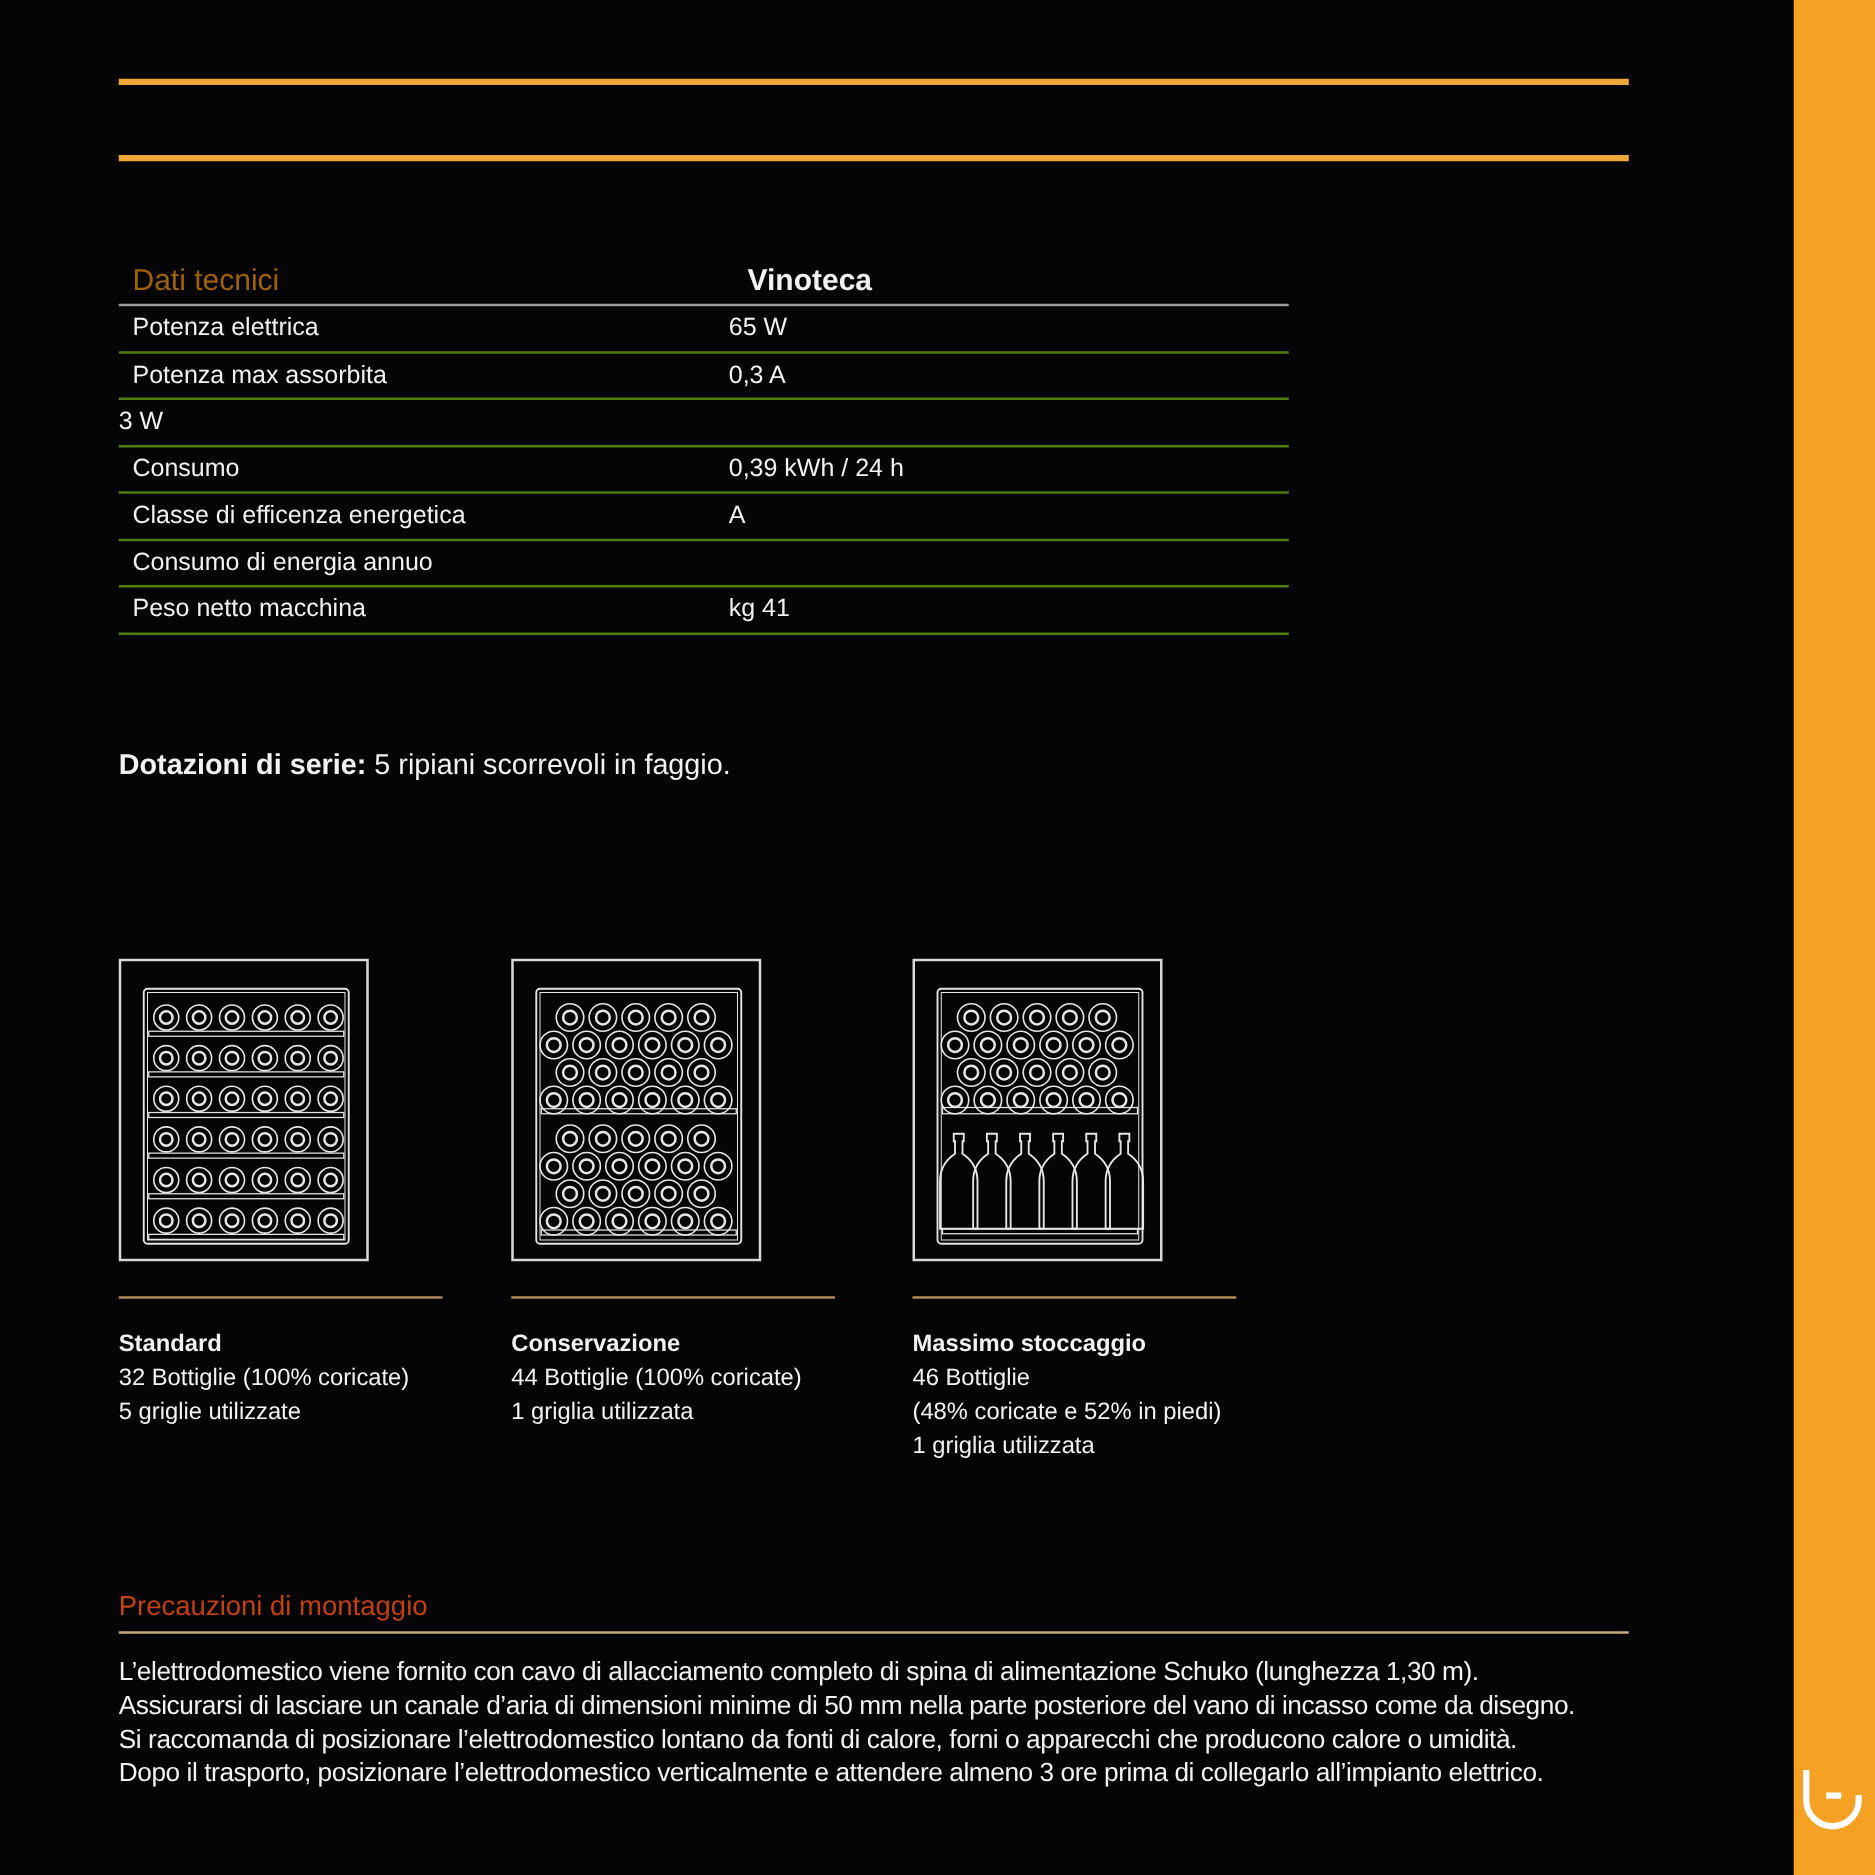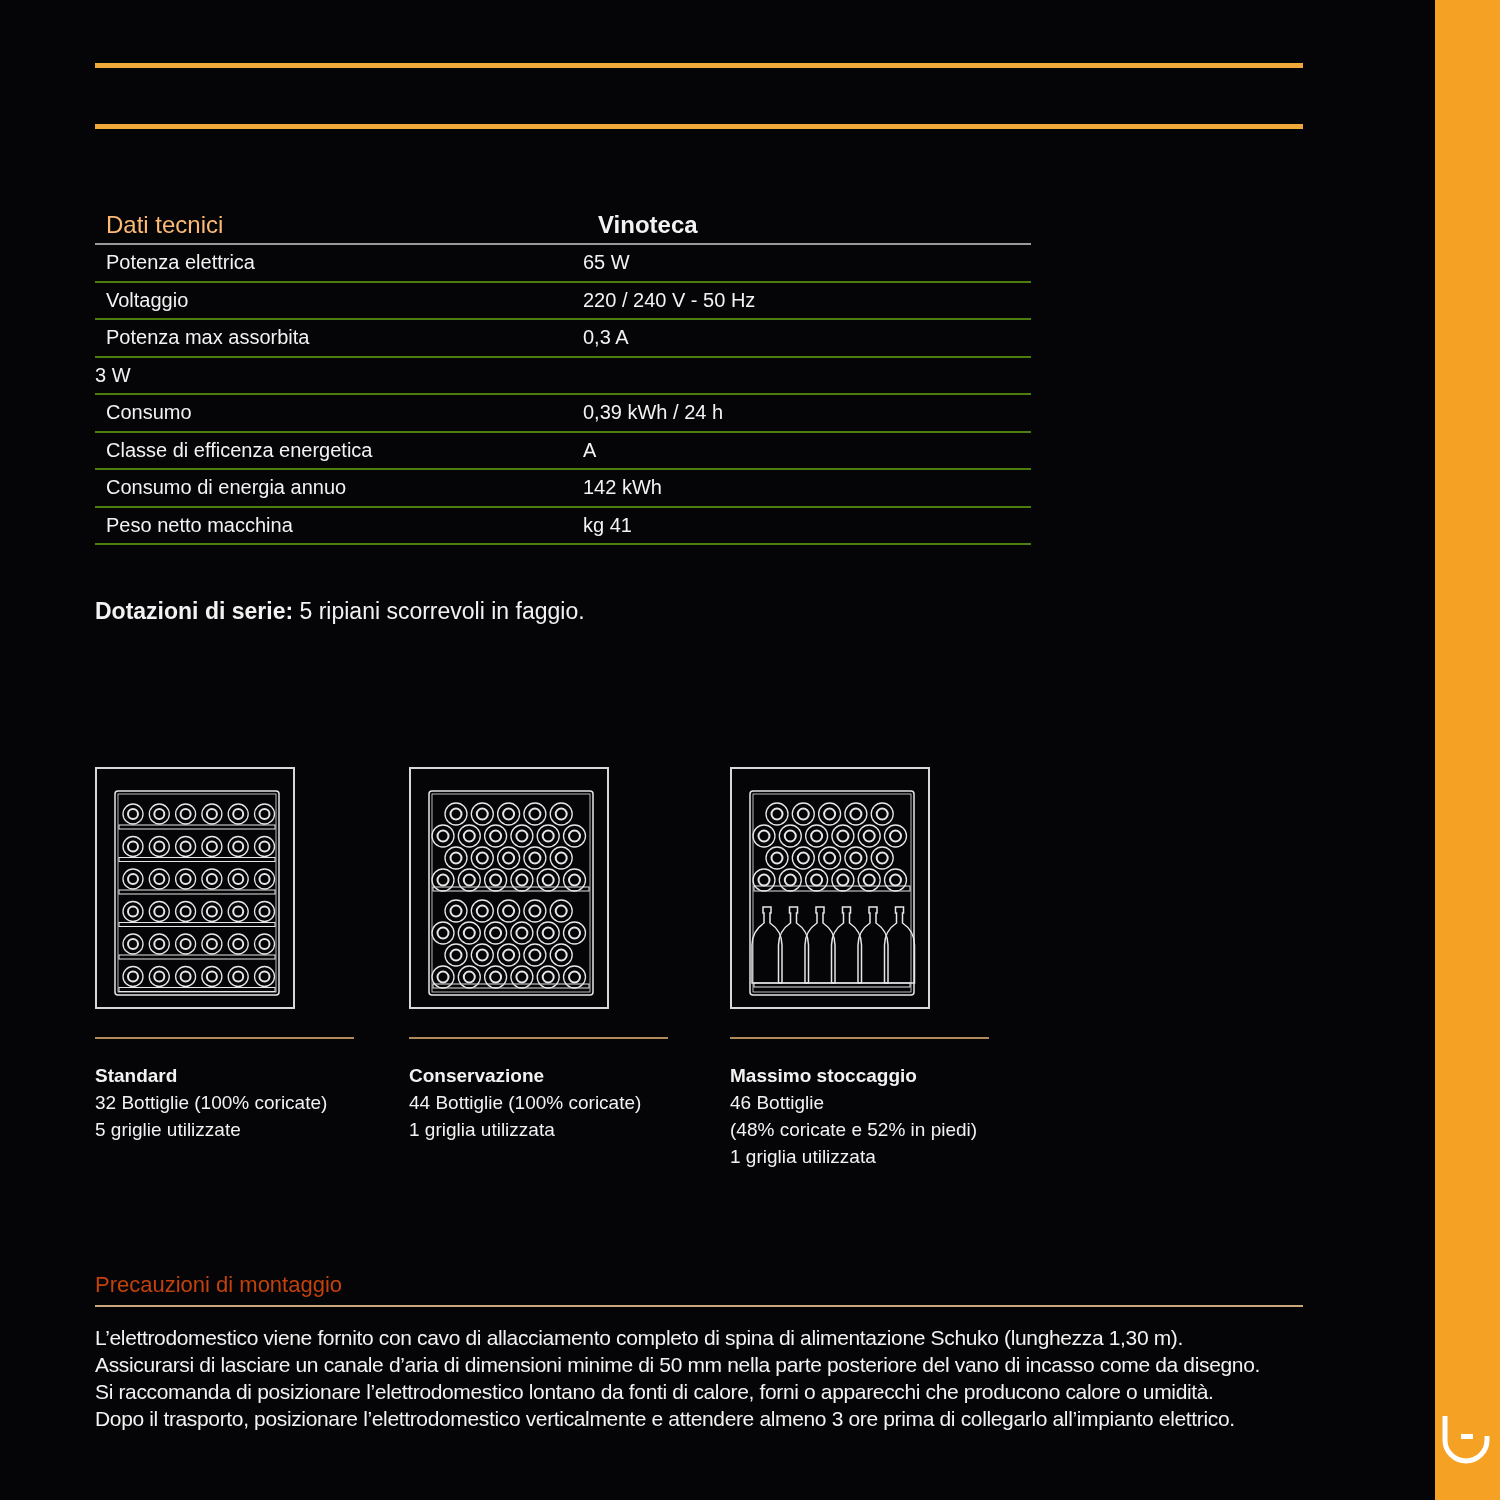--- a/index.html
+++ b/index.html
@@ -8,21 +8,21 @@
   .side-bar{position:absolute;left:1435px;top:0;width:65px;height:1500px;background:#f5a124;}
   .logo{position:absolute;left:1441px;top:1412px;width:50px;height:52px;}
   .rule-orange{position:absolute;left:95px;width:1208px;height:5px;background:#f1a83a;}
   .rule1{top:63px;} .rule2{top:124px;}
 
   .spec{position:absolute;left:95px;top:205px;width:936px;border-collapse:collapse;}
   .spec .hdr{height:38px;border-bottom:2px solid #9a9a9a;display:flex;align-items:flex-end;}
   .spec .row{height:35.5px;border-bottom:2px solid #4d7c0f;display:flex;align-items:center;}
   .spec .c1{width:488px;padding-left:11px;box-sizing:border-box;font-size:20px;}
   .spec .c2{flex:1;font-size:20px;}
-  .spec .hdr .c1{color:#fdba74;font-size:24px;padding-bottom:4px;}
+  .spec .hdr .c1{color:#a16207;font-size:24px;padding-bottom:4px;}
   .spec .hdr .c2{font-weight:bold;font-size:24px;padding-bottom:4px;margin-left:15px;}
 
   .dotazioni{position:absolute;left:95px;top:598px;font-size:23px;}
   .dotazioni b{font-weight:bold;}
 
   .config{position:absolute;top:767px;}
   .config .frame{width:200px;height:242px;border:2px solid #d8d8d8;box-sizing:border-box;position:relative;}
   .config .frame svg{position:absolute;left:0;top:0;}
   .config .sep{position:absolute;top:270px;left:0;width:259px;height:2px;background:#b08a5a;}
   .config .txt{position:absolute;top:295px;left:0;width:300px;font-size:19px;line-height:27px;}
@@ -49,41 +49,36 @@
 <div class="spec">
   <div class="hdr">
     <div class="c1">Dati tecnici</div>
     <div class="c2">Vinoteca</div>
   </div>
   <div class="row">
       <div class="c1">Potenza elettrica</div>
       <div class="c2">65 W</div>
     </div>
   <div class="row">
-      <div class="c1">Voltaggio</div>
-      <div class="c2">220 / 240 V - 50 Hz</div>
-    </div>
-  <div class="row">
       <div class="c1">Potenza max assorbita</div>
       <div class="c2">0,3 A</div>
     </div>
   <div class="row">
       <div class="c2">3 W</div>
     </div>
   <div class="row">
       <div class="c1">Consumo</div>
       <div class="c2">0,39 kWh / 24 h</div>
     </div>
   <div class="row">
       <div class="c1">Classe di efficenza energetica</div>
       <div class="c2">A</div>
     </div>
   <div class="row">
       <div class="c1">Consumo di energia annuo</div>
-      <div class="c2">142 kWh</div>
     </div>
   <div class="row">
       <div class="c1">Peso netto macchina</div>
       <div class="c2">kg 41</div>
     </div>
 </div>
 
 <div class="dotazioni"><b>Dotazioni di serie:</b><span> 5 ripiani scorrevoli in faggio.</span></div>
 
 <div class="config cfg1">

